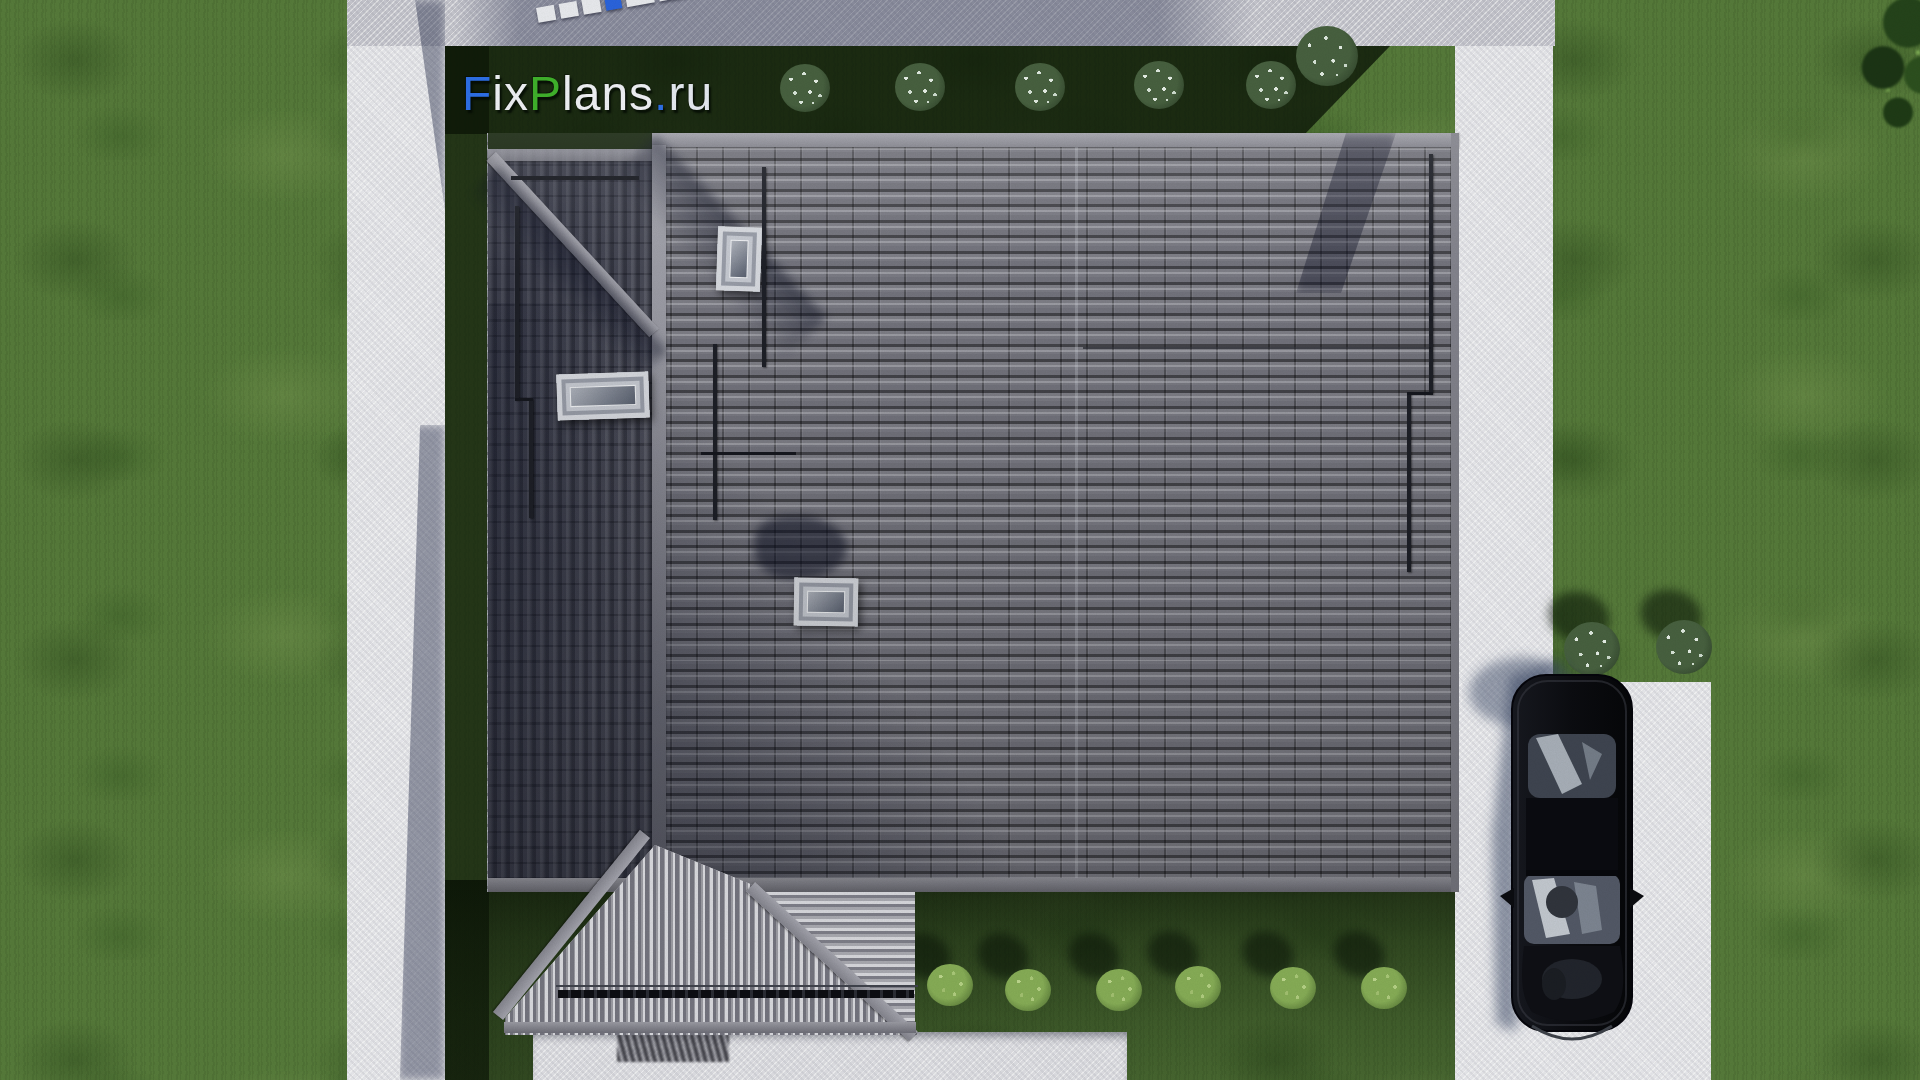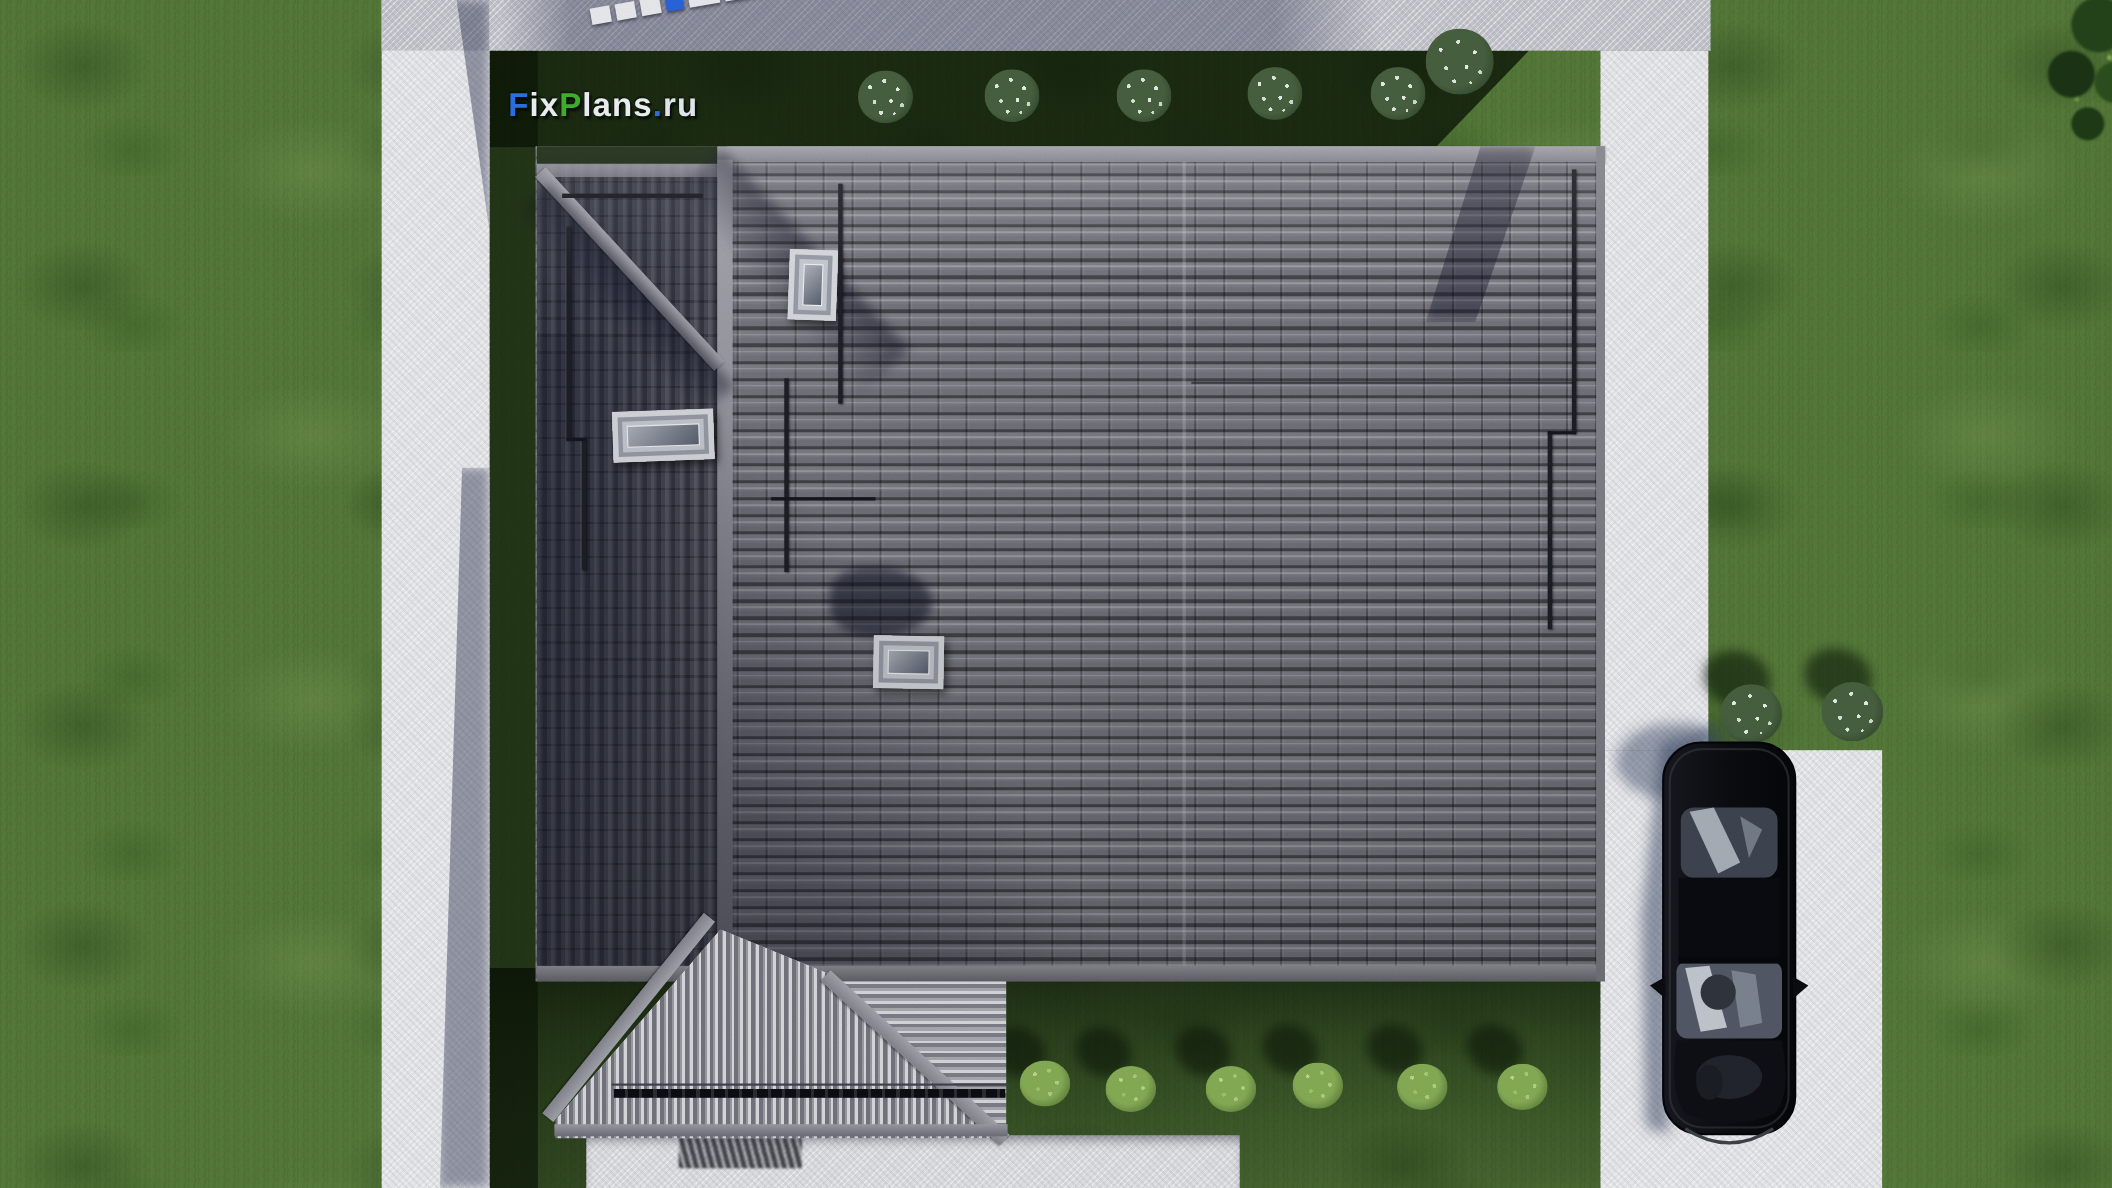--- a/index.html
+++ b/index.html
@@ -45,22 +45,22 @@
       radial-gradient(circle at 42% 42%, #47603f 0 55%, #263722 100%);}
   .bush-g{border-radius:50%;background-image:
       radial-gradient(circle 3px at 30% 30%, #bcd58d 60%, transparent 62%),
       radial-gradient(circle 3px at 58% 22%, #a9c878 60%, transparent 62%),
       radial-gradient(circle 3px at 74% 48%, #b4d084 60%, transparent 62%),
       radial-gradient(circle 3px at 36% 62%, #a2c070 60%, transparent 62%),
       radial-gradient(circle 3px at 60% 72%, #b0cc80 60%, transparent 62%),
       radial-gradient(circle at 44% 40%, #86ac56 0 50%, #44622a 100%);}
   .bshadow{border-radius:50%;background:rgba(8,18,6,.55);filter:blur(5px);}
   .shadeband{filter:blur(5px);}
-  #logo{font-weight:bold;font-size:30px;letter-spacing:1px;
-      text-shadow:2px 3px 2px rgba(4,10,4,.85), -1px -1px 0 rgba(0,0,0,.35);margin-top:13px;}
+  #logo{font-weight:normal;font-size:48px;letter-spacing:1px;
+      text-shadow:2px 3px 2px rgba(4,10,4,.85), -1px -1px 0 rgba(0,0,0,.35);}
   .block{height:15px;box-shadow:0 2px 3px rgba(10,12,30,.5);}
 </style>
 </head>
 <body>
 
 <div id="canvas">
 
   <div class="abs" style="left:445px;top:46px;width:945px;height:88px;background:rgba(10,20,6,.78);
               clip-path:polygon(0 0,100% 0,91% 100%,0 100%);"></div>
   <div class="abs" style="left:445px;top:46px;width:44px;height:1034px;background:rgba(10,20,6,.66);"></div>

